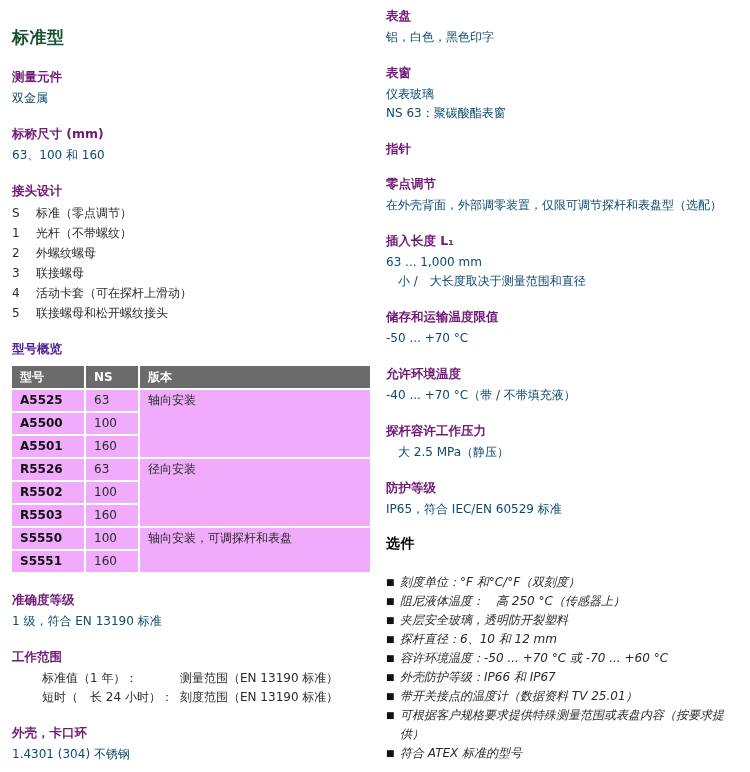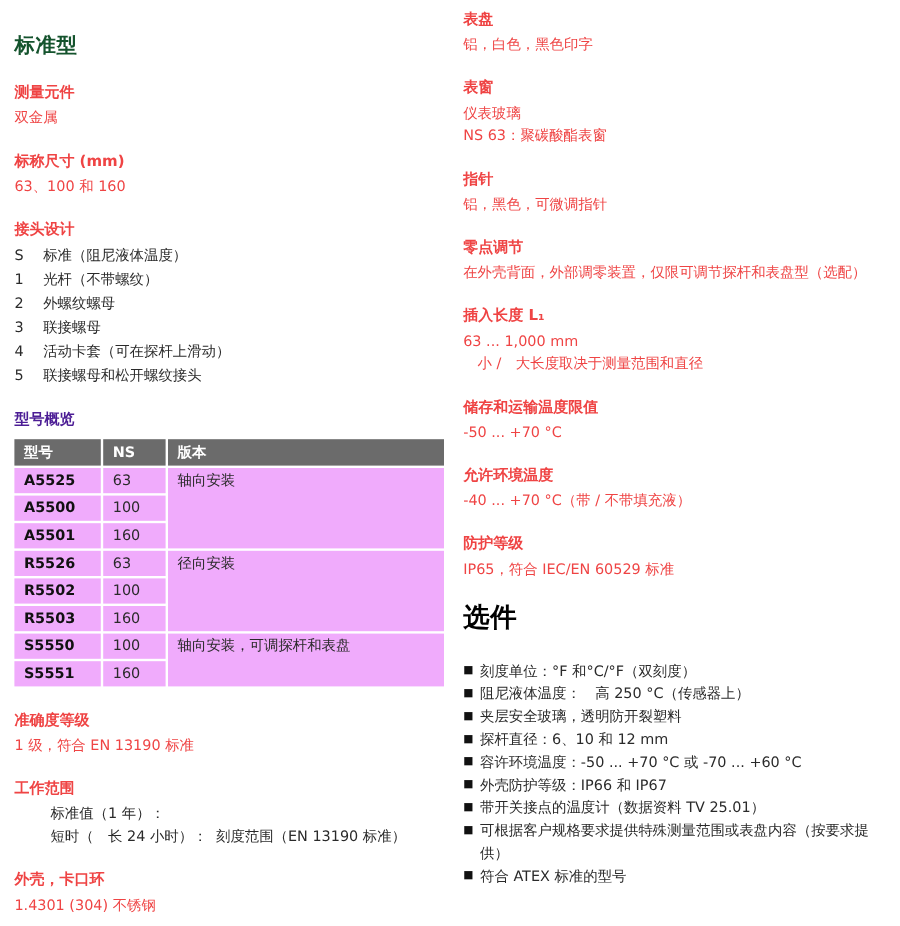--- a/index.html
+++ b/index.html
@@ -6,44 +6,44 @@
   body{
     width:750px;height:772px;background:#ffffff;position:relative;
     font-family:"DejaVu Sans","Liberation Sans",sans-serif;
     color:#1f1f1f;-webkit-font-smoothing:antialiased;
   }
   .col{position:absolute;top:6px;}
   .col-left{left:12px;width:358px;}
   .col-right{left:386px;width:354px;}
   .doc-title{font-size:17px;font-weight:bold;color:#14532d;margin:20px 0 18px 0;letter-spacing:.5px;}
   .section{margin-bottom:16px;}
-  .section h3{font-size:12.5px;font-weight:bold;color:#ef4444;margin:0 0 3px 0;line-height:19px;}
-  .section .line{font-size:12px;line-height:19px;color:#ef4444;white-space:pre-wrap;}
+  .section h3{font-size:12.5px;font-weight:bold;color:#701a75;margin:0 0 3px 0;line-height:19px;}
+  .section .line{font-size:12px;line-height:19px;color:#0c4a6e;white-space:pre-wrap;}
   
   .kv-list .kv{display:flex;font-size:12px;line-height:20px;color:#2a2a2a;}
   .kv .key{width:24px;flex:0 0 24px;}
   
   .table-wrap{margin:4px 0 18px 0;}
   .table-title{font-size:12.5px;font-weight:bold;color:#4c1d95;margin:0 0 8px 0;line-height:19px;}
   .spec-table{display:grid;grid-template-columns:72px 52px 1fr;gap:2px;background:#ffffff;}
   .spec-table .hcell{background:#6b6b6b;color:#ffffff;font-weight:bold;font-size:12px;
     padding:3px 8px;line-height:16px;}
   .spec-table .cell{background:#f0abfc;font-size:12px;padding:2px 8px;line-height:17px;color:#2a2a2a;}
   .spec-table .model{font-weight:bold;color:#111;}
   .spec-table .span3{grid-row:span 3;}
   .spec-table .span2{grid-row:span 2;}
   
   .wr-row{display:flex;font-size:12px;line-height:19px;color:#2a2a2a;}
   .wr-row .wr-label{flex:0 0 138px;white-space:pre-wrap;margin-left:30px;}
   .wr-row .wr-value{white-space:pre-wrap;}
   
-  .options-title{font-size:22px;font-weight:bold;color:#000;margin:0 0 20px 0;letter-spacing:.5px;}
+  .options-title{font-size:14px;font-weight:bold;color:#000;margin:0 0 20px 0;letter-spacing:.5px;}
   .bullet-item{display:flex;font-size:12px;line-height:19px;color:#2a2a2a;}
   .bullet-item .sq{flex:0 0 14px;color:#111;font-size:9px;line-height:19px;}
-  .bullet-item .bt{white-space:pre-wrap;}
+  .bullet-item .bt{white-space:pre-wrap;font-style:italic;}
 </style>
 </head>
 <body>
 
 <div class="col col-left">
 
   <div class="doc-title">标准型</div>
 
   <div class="section">
     <h3>测量元件</h3>
@@ -52,21 +52,21 @@
 
   <div class="section">
     <h3>标称尺寸 (mm)</h3>
     <div class="line">63、100 和 160</div>
   </div>
 
   <div class="section kv-list">
     <h3>接头设计</h3>
     <div class="kv">
         <span class="key">S</span>
-        <span>标准（阻尼液体温度）</span>
+        <span>标准（零点调节）</span>
       </div>
     <div class="kv">
         <span class="key">1</span>
         <span>光杆（不带螺纹）</span>
       </div>
     <div class="kv">
         <span class="key">2</span>
         <span>外螺纹螺母</span>
       </div>
     <div class="kv">
@@ -116,20 +116,21 @@
 
   <div class="section">
     <h3>准确度等级</h3>
     <div class="line">1 级，符合 EN 13190 标准</div>
   </div>
 
   <div class="section">
     <h3>工作范围</h3>
     <div class="wr-row">
       <span class="wr-label">标准值（1 年）：</span>
+      <span class="wr-value">测量范围（EN 13190 标准）</span>
     </div>
     <div class="wr-row">
       <span class="wr-label">短时（　长 24 小时）：</span>
       <span class="wr-value">刻度范围（EN 13190 标准）</span>
     </div>
   </div>
 
   <div class="section">
     <h3>外壳，卡口环</h3>
     <div class="line">1.4301 (304) 不锈钢</div>
@@ -150,21 +151,20 @@
   </div>
 
   <div class="section">
     <h3>表窗</h3>
     <div class="line">仪表玻璃</div>
     <div class="line">NS 63：聚碳酸酯表窗</div>
   </div>
 
   <div class="section">
     <h3>指针</h3>
-    <div class="line">铝，黑色，可微调指针</div>
   </div>
 
   <div class="section">
     <h3>零点调节</h3>
     <div class="line">在外壳背面，外部调零装置，仅限可调节探杆和表盘型（选配）</div>
   </div>
 
   <div class="section">
     <h3>插入长度 L₁</h3>
     <div class="line">63 ... 1,000 mm</div>
@@ -174,20 +174,24 @@
   <div class="section">
     <h3>储存和运输温度限值</h3>
     <div class="line">-50 ... +70 °C</div>
   </div>
 
   <div class="section">
     <h3>允许环境温度</h3>
     <div class="line">-40 ... +70 °C（带 / 不带填充液）</div>
   </div>
 
+  <div class="section">
+    <h3>探杆容许工作压力</h3>
+    <div class="line">　大 2.5 MPa（静压）</div>
+  </div>
 
   <div class="section">
     <h3>防护等级</h3>
     <div class="line">IP65，符合 IEC/EN 60529 标准</div>
   </div>
 
   <div class="options-title">选件</div>
 
   <div>
     <div class="bullet-item">

